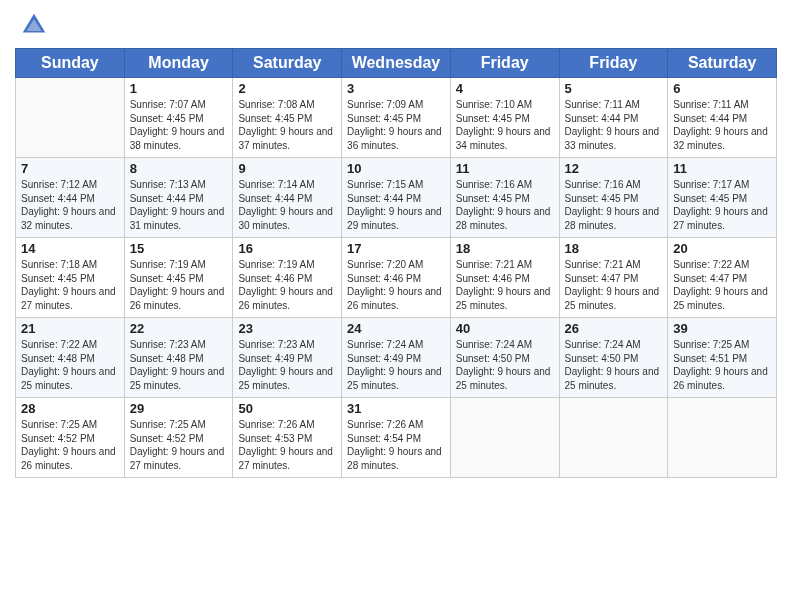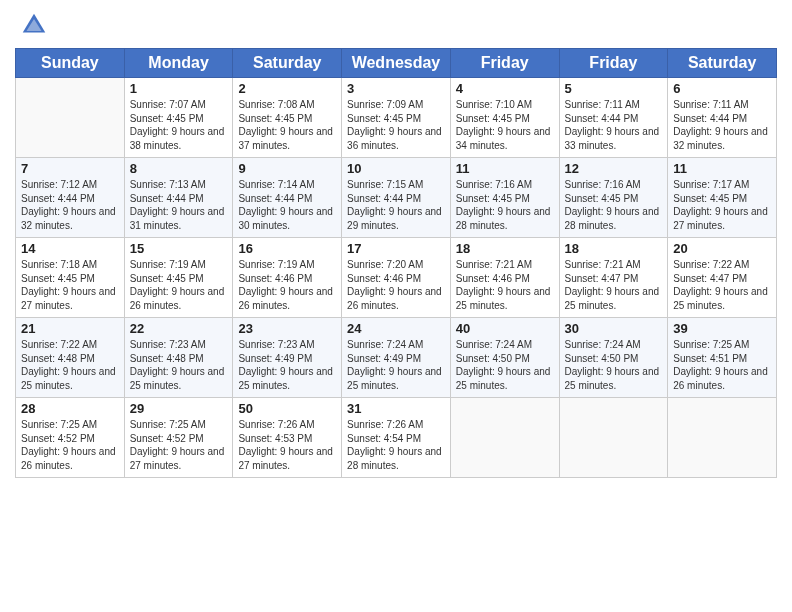--- a/index.html
+++ b/index.html
@@ -234,21 +234,21 @@
           </td>
           <td>
             <span class="day-num">24</span>
             <div class="day-info">Sunrise: 7:24 AM<br>Sunset: 4:49 PM<br>Daylight: 9 hours and 25 minutes.</div>
           </td>
           <td>
             <span class="day-num">40</span>
             <div class="day-info">Sunrise: 7:24 AM<br>Sunset: 4:50 PM<br>Daylight: 9 hours and 25 minutes.</div>
           </td>
           <td>
-            <span class="day-num">30</span>
+            <span class="day-num">26</span>
             <div class="day-info">Sunrise: 7:24 AM<br>Sunset: 4:50 PM<br>Daylight: 9 hours and 25 minutes.</div>
           </td>
           <td>
             <span class="day-num">39</span>
             <div class="day-info">Sunrise: 7:25 AM<br>Sunset: 4:51 PM<br>Daylight: 9 hours and 26 minutes.</div>
           </td>
         </tr>
         <tr>
           <td>
             <span class="day-num">28</span>

